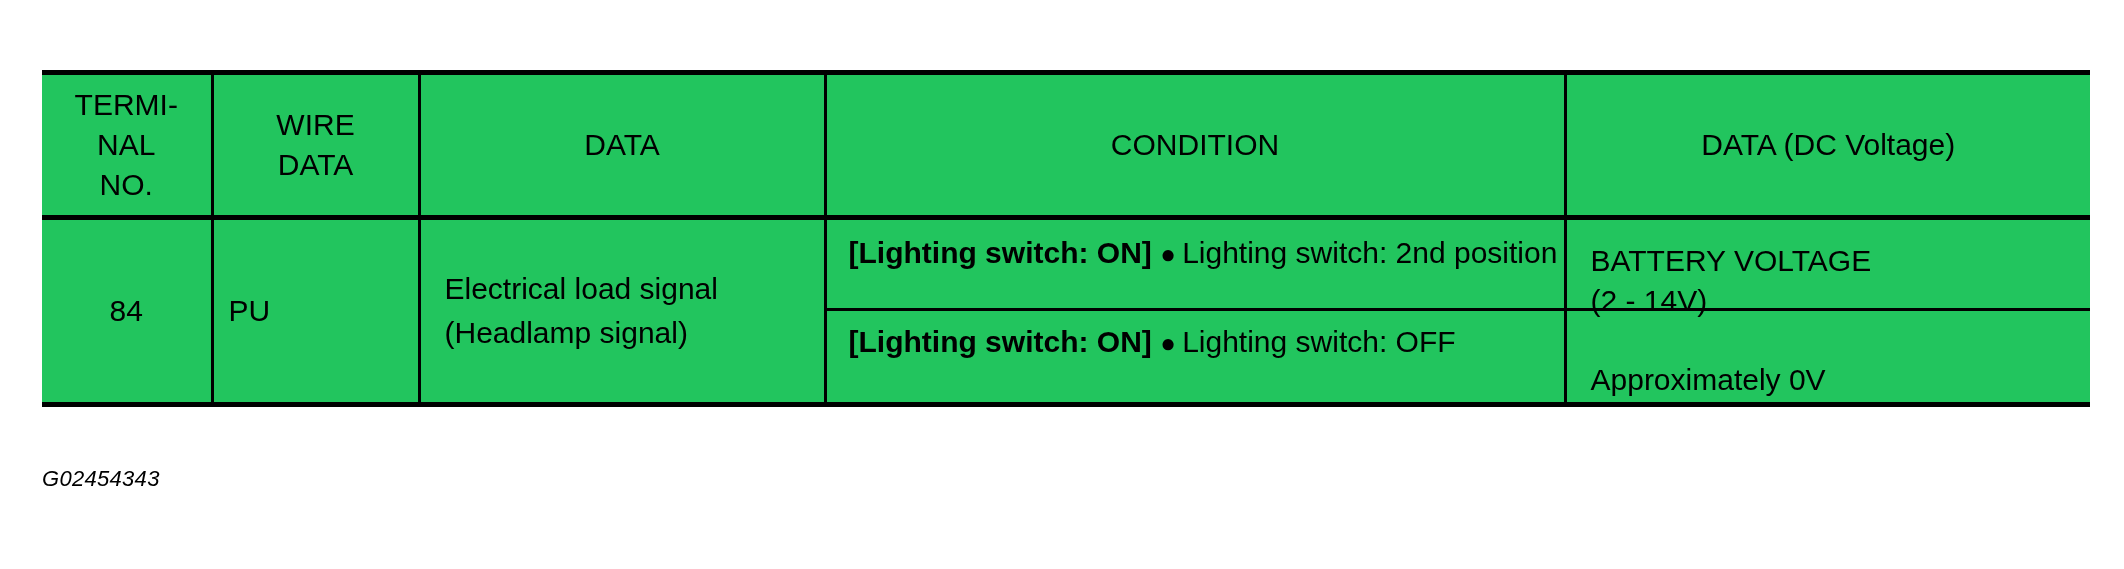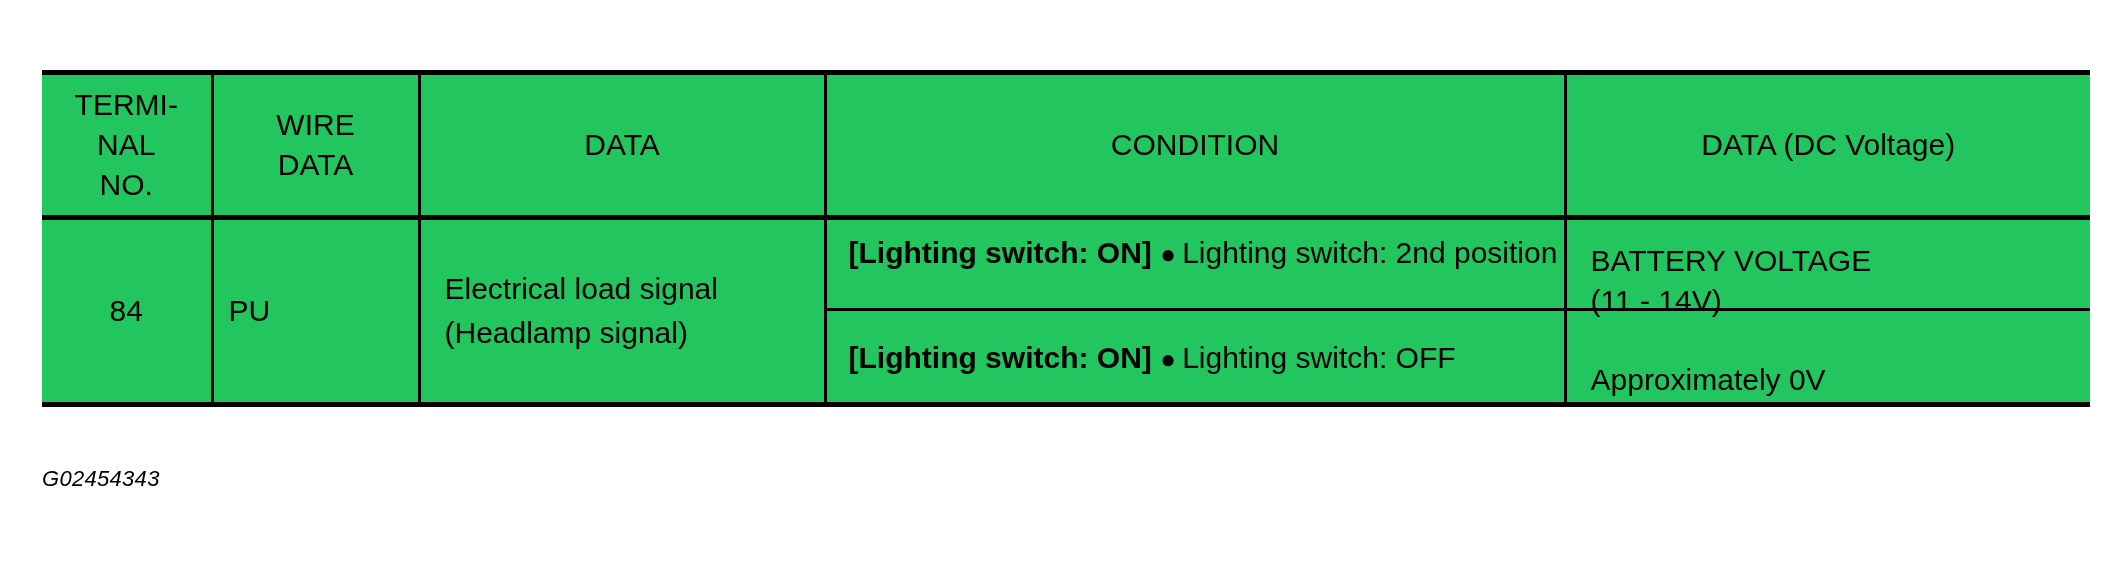--- a/index.html
+++ b/index.html
@@ -111,21 +111,21 @@
     display: block;
     padding: 0;
   }
   .stack-cell {
     display: block;
     height: 91px;
     box-sizing: border-box;
     padding: 12px 0 0 22px;
   }
   .stack-cell.second {
-    padding-top: 26px;
+    padding-top: 10px;
   }
 
   .cond-head {
     font-weight: bold;
     font-size: 30px;
     line-height: 40px;
     white-space: nowrap;
   }
   .cond-item {
     font-size: 30px;
@@ -217,21 +217,21 @@
                 <span class="cond-head">[Lighting switch: ON]</span>
                 <span class="cond-item"><span class="bullet">●</span><span>Lighting switch: OFF</span></span>
               </span>
             </span>
           </td>
 
           <td class="col-data">
             <span class="stack">
               <span class="data-cell split-top">
                 <span class="data-line">BATTERY VOLTAGE</span>
-                <span class="data-line">(11 - 14V)</span>
+                <span class="data-line">(2 - 14V)</span>
               </span>
               <span class="data-cell second">
                 <span class="data-line">Approximately 0V</span>
               </span>
             </span>
           </td>
 
         </tr>
       </tbody>
     </table>

